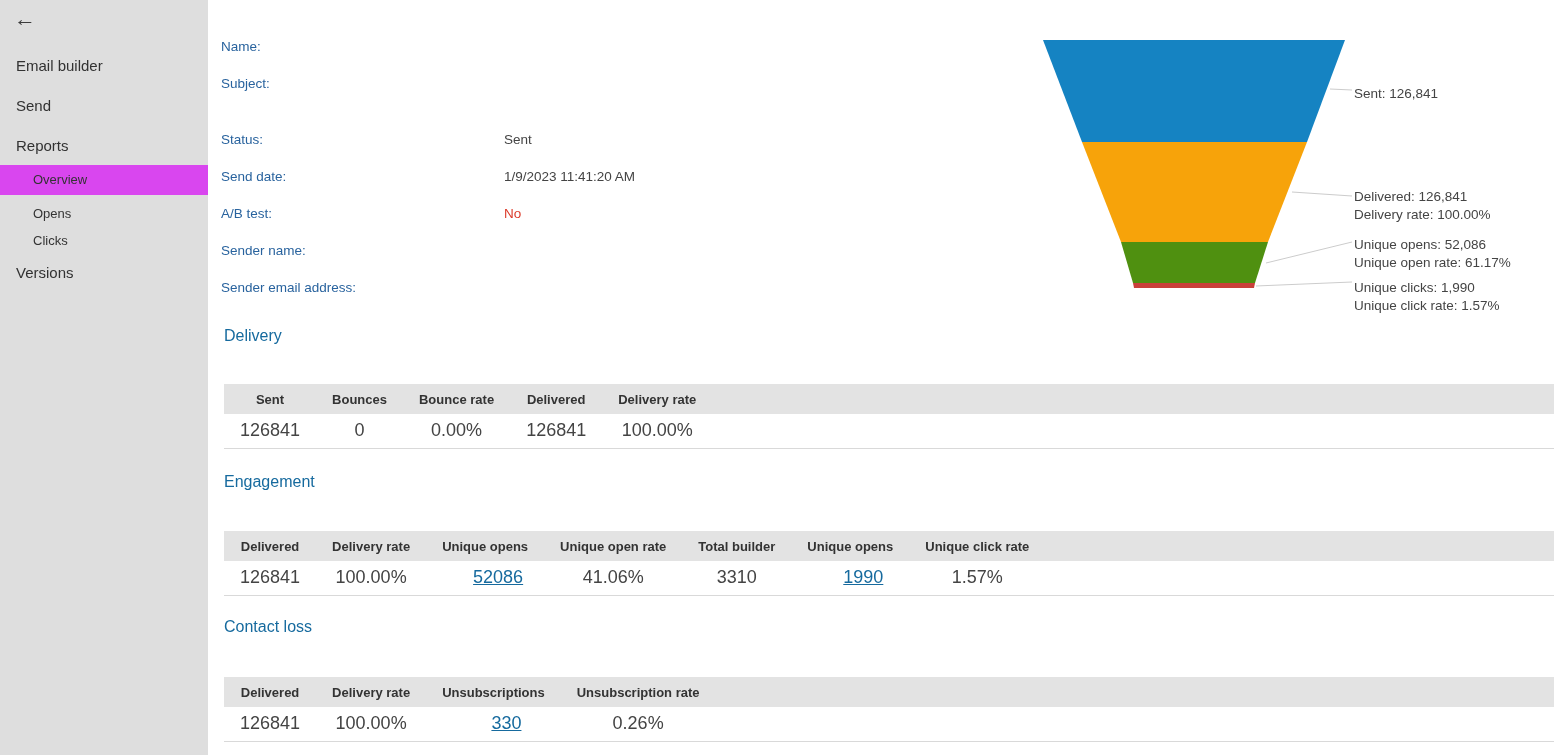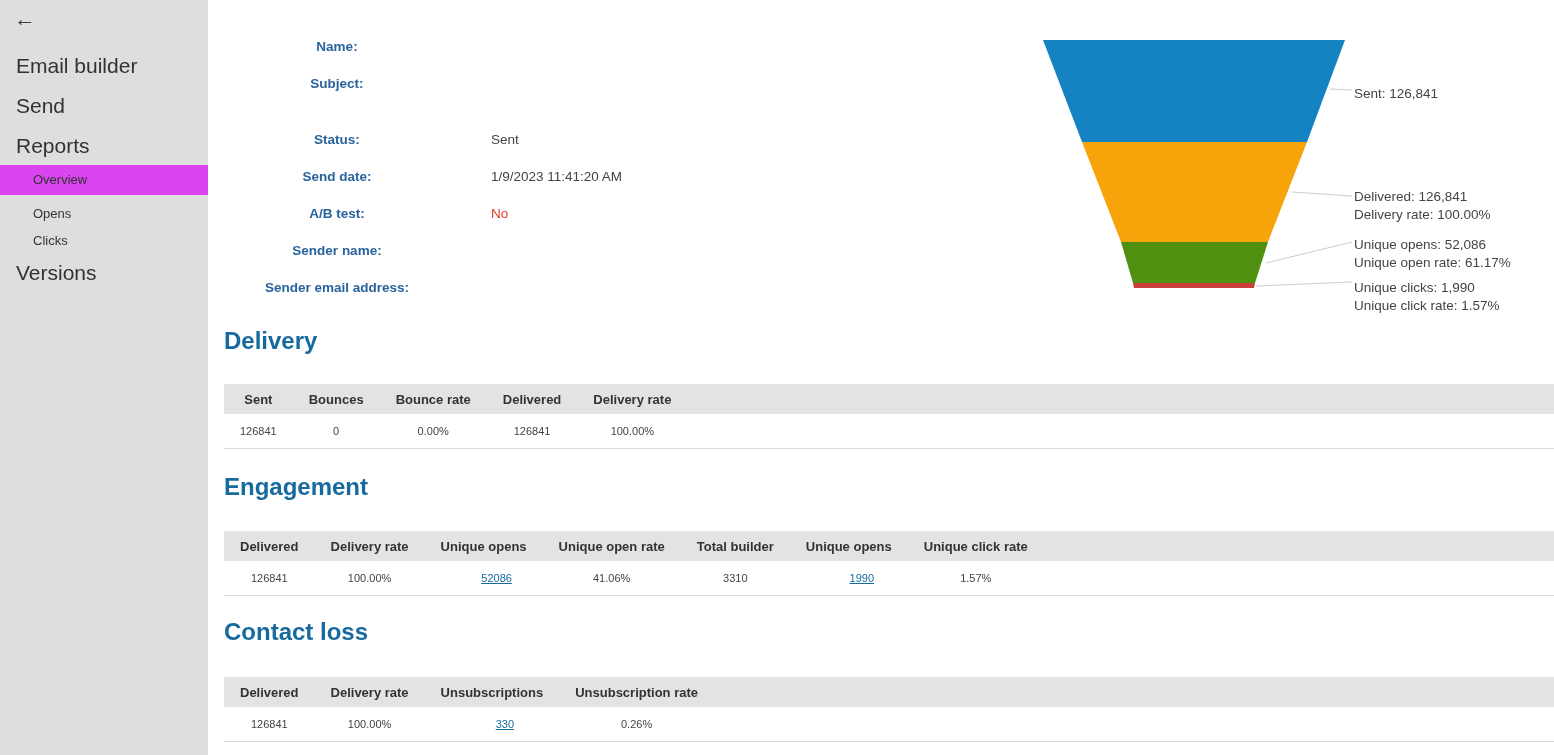--- a/index.html
+++ b/index.html
@@ -14,38 +14,38 @@
   .sidebar {
     position:absolute; left:0; top:0; width:208px; height:755px;
     background:var(--c-sidebar_bg,#dedede);
   }
   .back-btn {
     position:absolute; top:4px; left:14px; width:30px; height:30px;
     font-size:22px; font-weight:bold; color:#3c3c3c; cursor:pointer;
     line-height:30px;
   }
   .nav-item { position:absolute; left:0; width:100%; color:#323232; cursor:pointer; }
-  .lvl1 { font-size:21px; padding-left:16px; line-height:20px; }
+  .lvl1 { font-size:15px; padding-left:16px; line-height:20px; }
   .lvl2 { font-size:13px; padding-left:33px; line-height:27px; color:#333; }
   .nav-email   { top:56px;  height:20px; }
   .nav-send    { top:96px;  height:20px; }
   .nav-reports { top:136px; height:20px; }
   .nav-overview{ top:165px; height:30px; line-height:30px; background:#d946ef; }
   .nav-opens   { top:200px; height:27px; }
   .nav-clicks  { top:227px; height:27px; }
   .nav-versions{ top:262px; height:22px; line-height:22px; }
 
   
   .main { position:absolute; left:208px; top:0; right:0; bottom:0; background:#fff; }
 
   
   .drow { position:absolute; left:0; height:18px; display:flex; align-items:baseline; }
   .dlabel {
-    display:inline-block; width:258px; text-align:center;
-    color:var(--c-label_blue,#29639e); font-weight:700; font-size:13.5px;
+    display:inline-block; width:258px; text-align:left;
+    color:var(--c-label_blue,#29639e); font-weight:400; font-size:13.5px;margin-left:13px;
   }
   .dvalue { margin-left:25px; font-size:13.5px; color:#444; white-space:nowrap; }
   .dvalue.red { color:var(--c-status_red,#dc3b2b); }
   .row-name   { top:39px; }  .row-subject{ top:76px; }
   .row-status { top:132px; } .row-sdate  { top:169px; }
   .row-abtest { top:206px; } .row-sname  { top:243px; }
   .row-semail { top:280px; }
 
   
   .funnel { position:absolute; left:822px; top:30px; width:524px; height:290px; }
@@ -55,21 +55,21 @@
     position:absolute; left:324px; font-size:13.5px; line-height:18px;
     color:#444; white-space:nowrap;
   }
   .fl-sent      { top:55px;text-align:right; }
   .fl-delivered { top:158px; }
   .fl-opens     { top:206px; }
   .fl-clicks    { top:249px; }
 
   
   .section-heading {
-    position:absolute; left:16px; font-size:24px; font-weight:700;
+    position:absolute; left:16px; font-size:16px; font-weight:400;
     color:var(--c-accent_blue,#166a9e);
   }
   .h-delivery   { top:327px; }
   .h-engagement { top:473px; }
   .h-contact    { top:618px; }
 
   
   .rpt-table {
     position:absolute; left:16px; width:calc(100% - 16px);
     border-collapse:collapse; table-layout:auto;
@@ -77,21 +77,21 @@
   .t-delivery   { top:384px; }
   .t-engagement { top:531px; }
   .t-contact    { top:677px; }
   .rpt-table th {
     background:var(--c-table_header_bg,#e3e3e3); color:#333;
     font-size:13px; font-weight:700; height:30px; padding:0 16px;
     white-space:nowrap; text-align:center;
   }
   .rpt-table th.filler { width:100%; }
   .rpt-table td {
-    height:34px; font-size:11px; color:#444; text-align:center;
+    height:34px; font-size:18px; color:#444; text-align:center;
     padding:0 16px; white-space:nowrap;
     border-bottom:1px solid var(--c-table_border,#d9d9d9);
   }
   .rpt-table a {
     color:var(--c-link_blue,#166a9e); text-decoration:underline; cursor:pointer;padding-left:26px;
   }
 </style>
 </head>
 <body>
 

